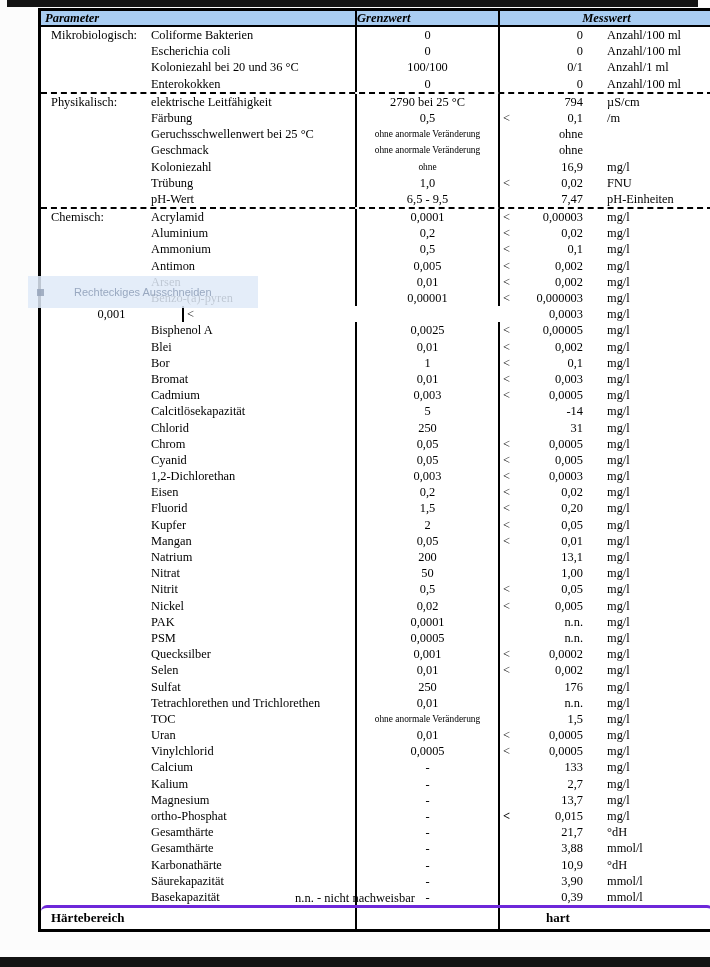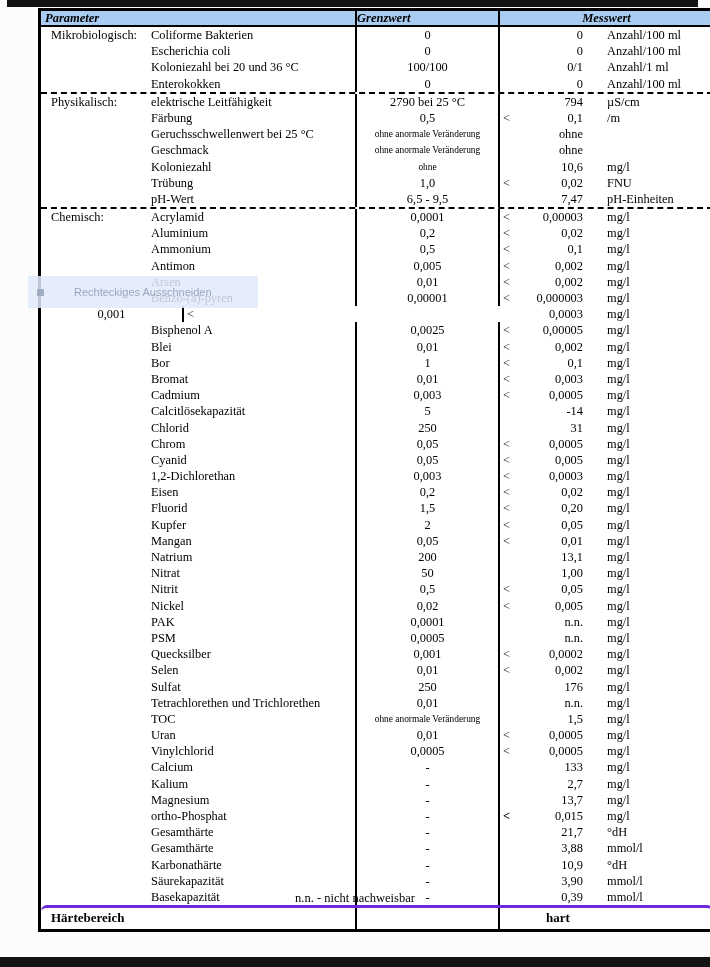--- a/index.html
+++ b/index.html
@@ -173,21 +173,21 @@
             </div>
           </div>
           <div class="row">
             <div class="p-cell">
               <span class="sec-label"></span>
               <span class="p-name">Koloniezahl</span>
             </div>
             <div class="g-cell g-small">ohne</div>
             <div class="m-cell">
               <span class="lt"></span>
-              <span class="val">10,6</span>
+              <span class="val">16,9</span>
               <span class="unit">mg/l</span>
             </div>
           </div>
           <div class="row">
             <div class="p-cell">
               <span class="sec-label"></span>
               <span class="p-name">Trübung</span>
             </div>
             <div class="g-cell">1,0</div>
             <div class="m-cell">

